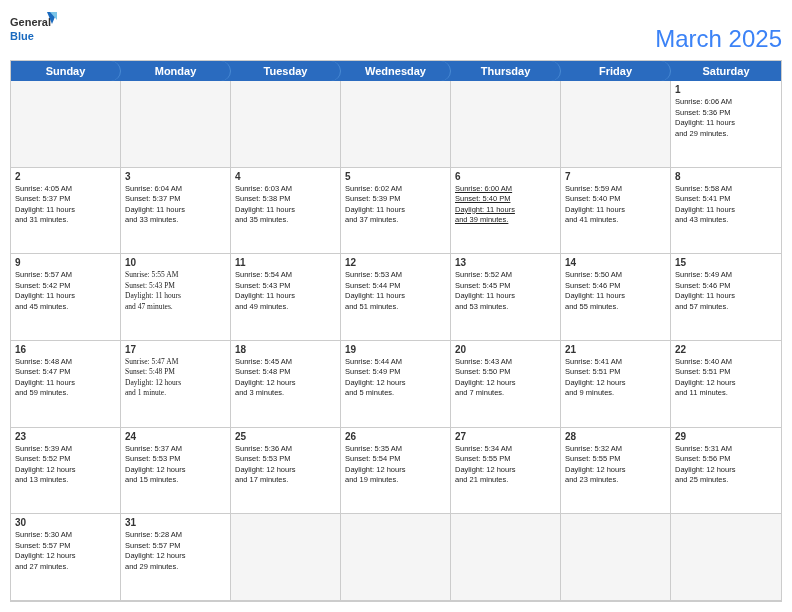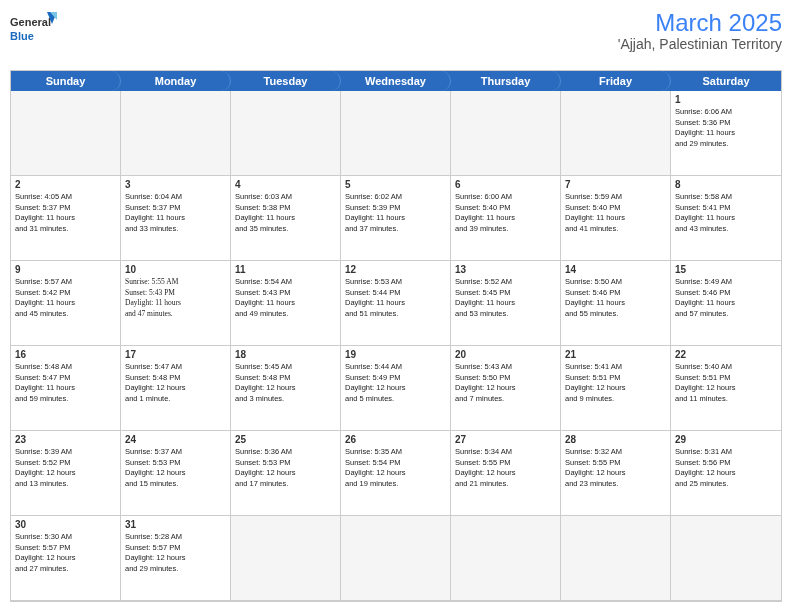--- a/index.html
+++ b/index.html
@@ -14,21 +14,21 @@
       width: 792px;
       height: 612px;
       display: flex;
       flex-direction: column;
       padding: 10px;
     }
     .header {
       display: flex;
       justify-content: space-between;
       align-items: flex-end;
-      margin-bottom: 18px;
+      margin-bottom: 8px;
     }
     .logo {
       display: flex;
       align-items: center;
       gap: 4px;
     }
     .title-block {
       text-align: right;
     }
     .title-block .month-year {
@@ -100,21 +100,20 @@
     <div class="logo">
     <svg width="50" height="42" viewBox="0 0 50 42">
       <text x="0" y="16" font-size="11" font-weight="bold" fill="#333" font-family="Arial">General</text>
       <text x="0" y="30" font-size="11" font-weight="bold" fill="#1a6abf" font-family="Arial">Blue</text>
       <polygon points="37,2 47,2 42,14" fill="#1a6abf"></polygon>
       <polygon points="40,2 47,2 47,10" fill="#7ac4e8"></polygon>
     </svg>
   </div>
     <div class="title-block">
       <div class="month-year">March 2025</div>
-      <div class="location">'Ajjah, Palestinian Territory</div>
     </div>
   </div>
 
   <div class="calendar">
     <div class="day-headers">
     <div class="day-header">Sunday</div>
         <div class="day-header">Monday</div>
         <div class="day-header">Tuesday</div>
         <div class="day-header">Wednesday</div>
         <div class="day-header">Thursday</div>
@@ -141,21 +140,21 @@
 Daylight: 11 hours
 and 33 minutes.</span></div>
         <div class="cell"><span class="day-num">4</span><span class="sun-info" style="white-space: pre-line;">Sunrise: 6:03 AM
 Sunset: 5:38 PM
 Daylight: 11 hours
 and 35 minutes.</span></div>
         <div class="cell"><span class="day-num">5</span><span class="sun-info" style="white-space: pre-line;">Sunrise: 6:02 AM
 Sunset: 5:39 PM
 Daylight: 11 hours
 and 37 minutes.</span></div>
-        <div class="cell"><span class="day-num">6</span><span class="sun-info" style="white-space: pre-line;">Sunrise: 6:00 AM
+        <div class="cell"><span class="day-num">6</span><span class="sun-info" style="white-space: pre-line; text-decoration: underline;">Sunrise: 6:00 AM
 Sunset: 5:40 PM
 Daylight: 11 hours
 and 39 minutes.</span></div>
         <div class="cell"><span class="day-num">7</span><span class="sun-info" style="white-space: pre-line;">Sunrise: 5:59 AM
 Sunset: 5:40 PM
 Daylight: 11 hours
 and 41 minutes.</span></div>
         <div class="cell"><span class="day-num">8</span><span class="sun-info" style="white-space: pre-line;">Sunrise: 5:58 AM
 Sunset: 5:41 PM
 Daylight: 11 hours
@@ -185,21 +184,21 @@
 Daylight: 11 hours
 and 55 minutes.</span></div>
         <div class="cell"><span class="day-num">15</span><span class="sun-info" style="white-space: pre-line;">Sunrise: 5:49 AM
 Sunset: 5:46 PM
 Daylight: 11 hours
 and 57 minutes.</span></div>
         <div class="cell"><span class="day-num">16</span><span class="sun-info" style="white-space: pre-line;">Sunrise: 5:48 AM
 Sunset: 5:47 PM
 Daylight: 11 hours
 and 59 minutes.</span></div>
-        <div class="cell"><span class="day-num">17</span><span class="sun-info" style="white-space: pre-line;">Sunrise: 5:47 AM
+        <div class="cell"><span class="day-num">17</span><span class="sun-info" style="white-space: pre-line; font-family: Liberation Serif, serif;">Sunrise: 5:47 AM
 Sunset: 5:48 PM
 Daylight: 12 hours
 and 1 minute.</span></div>
         <div class="cell"><span class="day-num">18</span><span class="sun-info" style="white-space: pre-line;">Sunrise: 5:45 AM
 Sunset: 5:48 PM
 Daylight: 12 hours
 and 3 minutes.</span></div>
         <div class="cell"><span class="day-num">19</span><span class="sun-info" style="white-space: pre-line;">Sunrise: 5:44 AM
 Sunset: 5:49 PM
 Daylight: 12 hours

